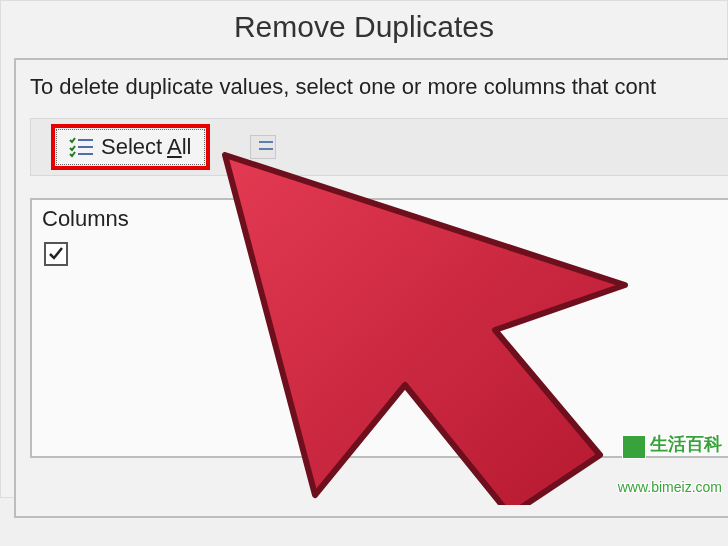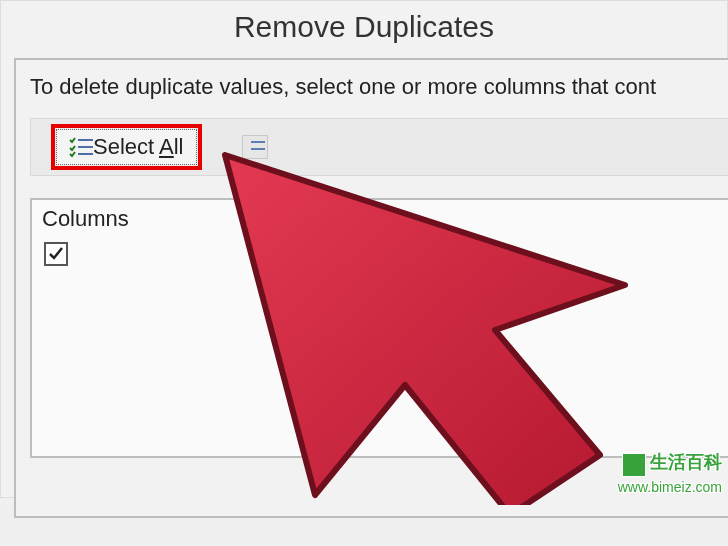--- a/index.html
+++ b/index.html
@@ -64,21 +64,21 @@
   }
   .btn {
     background: #f4f4f4;
     border: 1px dotted #666;
     height: 36px;
     display: inline-flex;
     align-items: center;
     padding: 0 12px;
     font-size: 22px;
     color: #222;
-    gap: 0;
+    gap: 8px;
     box-sizing: border-box;
   }
   .btn .underline {
     text-decoration: underline;
   }
   .icon-list {
     width: 24px;
     height: 22px;
     display: inline-block;
     position: relative;
@@ -171,21 +171,21 @@
     width: 24px;
     height: 24px;
     background: #39a33b;
     display: inline-block;
     margin-right: 2px;
     box-shadow: 0 0 0 1px #fff inset;
   }
   .wm-url {
     font-size: 14px;
     color: #39a33b;
-    margin-top: 0;
+    margin-top: 18px;
     text-shadow:
       -1px -1px 0 #fff,
        1px -1px 0 #fff,
       -1px  1px 0 #fff,
        1px  1px 0 #fff;
   }
 
   
   .frame {
     position: absolute;

